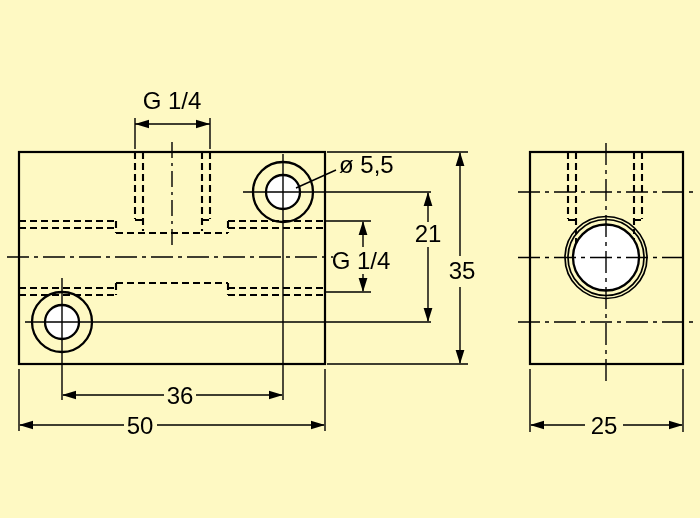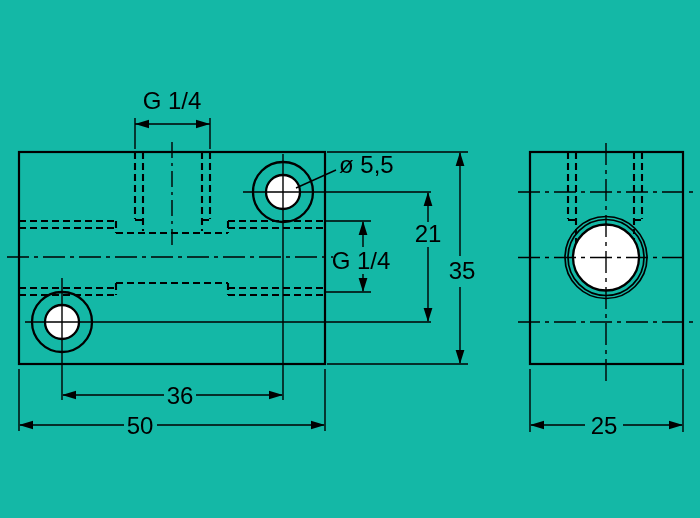--- a/index.html
+++ b/index.html
@@ -1,20 +1,20 @@
 <!DOCTYPE html>
 <html><head>
 <meta charset="utf-8">
 <style>
   html, body { margin: 0; padding: 0; background: #ffffff; }
   .canvas {
     position: relative;
     width: 700px;
     height: 518px;
-    background: #14b8a6;
+    background: #fef9c3;
     overflow: hidden;
   }
   svg { display: block; }
   text {
     font-family: "Liberation Sans", "DejaVu Sans", sans-serif;
     font-size: 24px;
     fill: #000000;
   }
   .outline   { fill: none; stroke: #000; stroke-width: 2.2; }
   .thick     { fill: none; stroke: #000; stroke-width: 2.3; }

